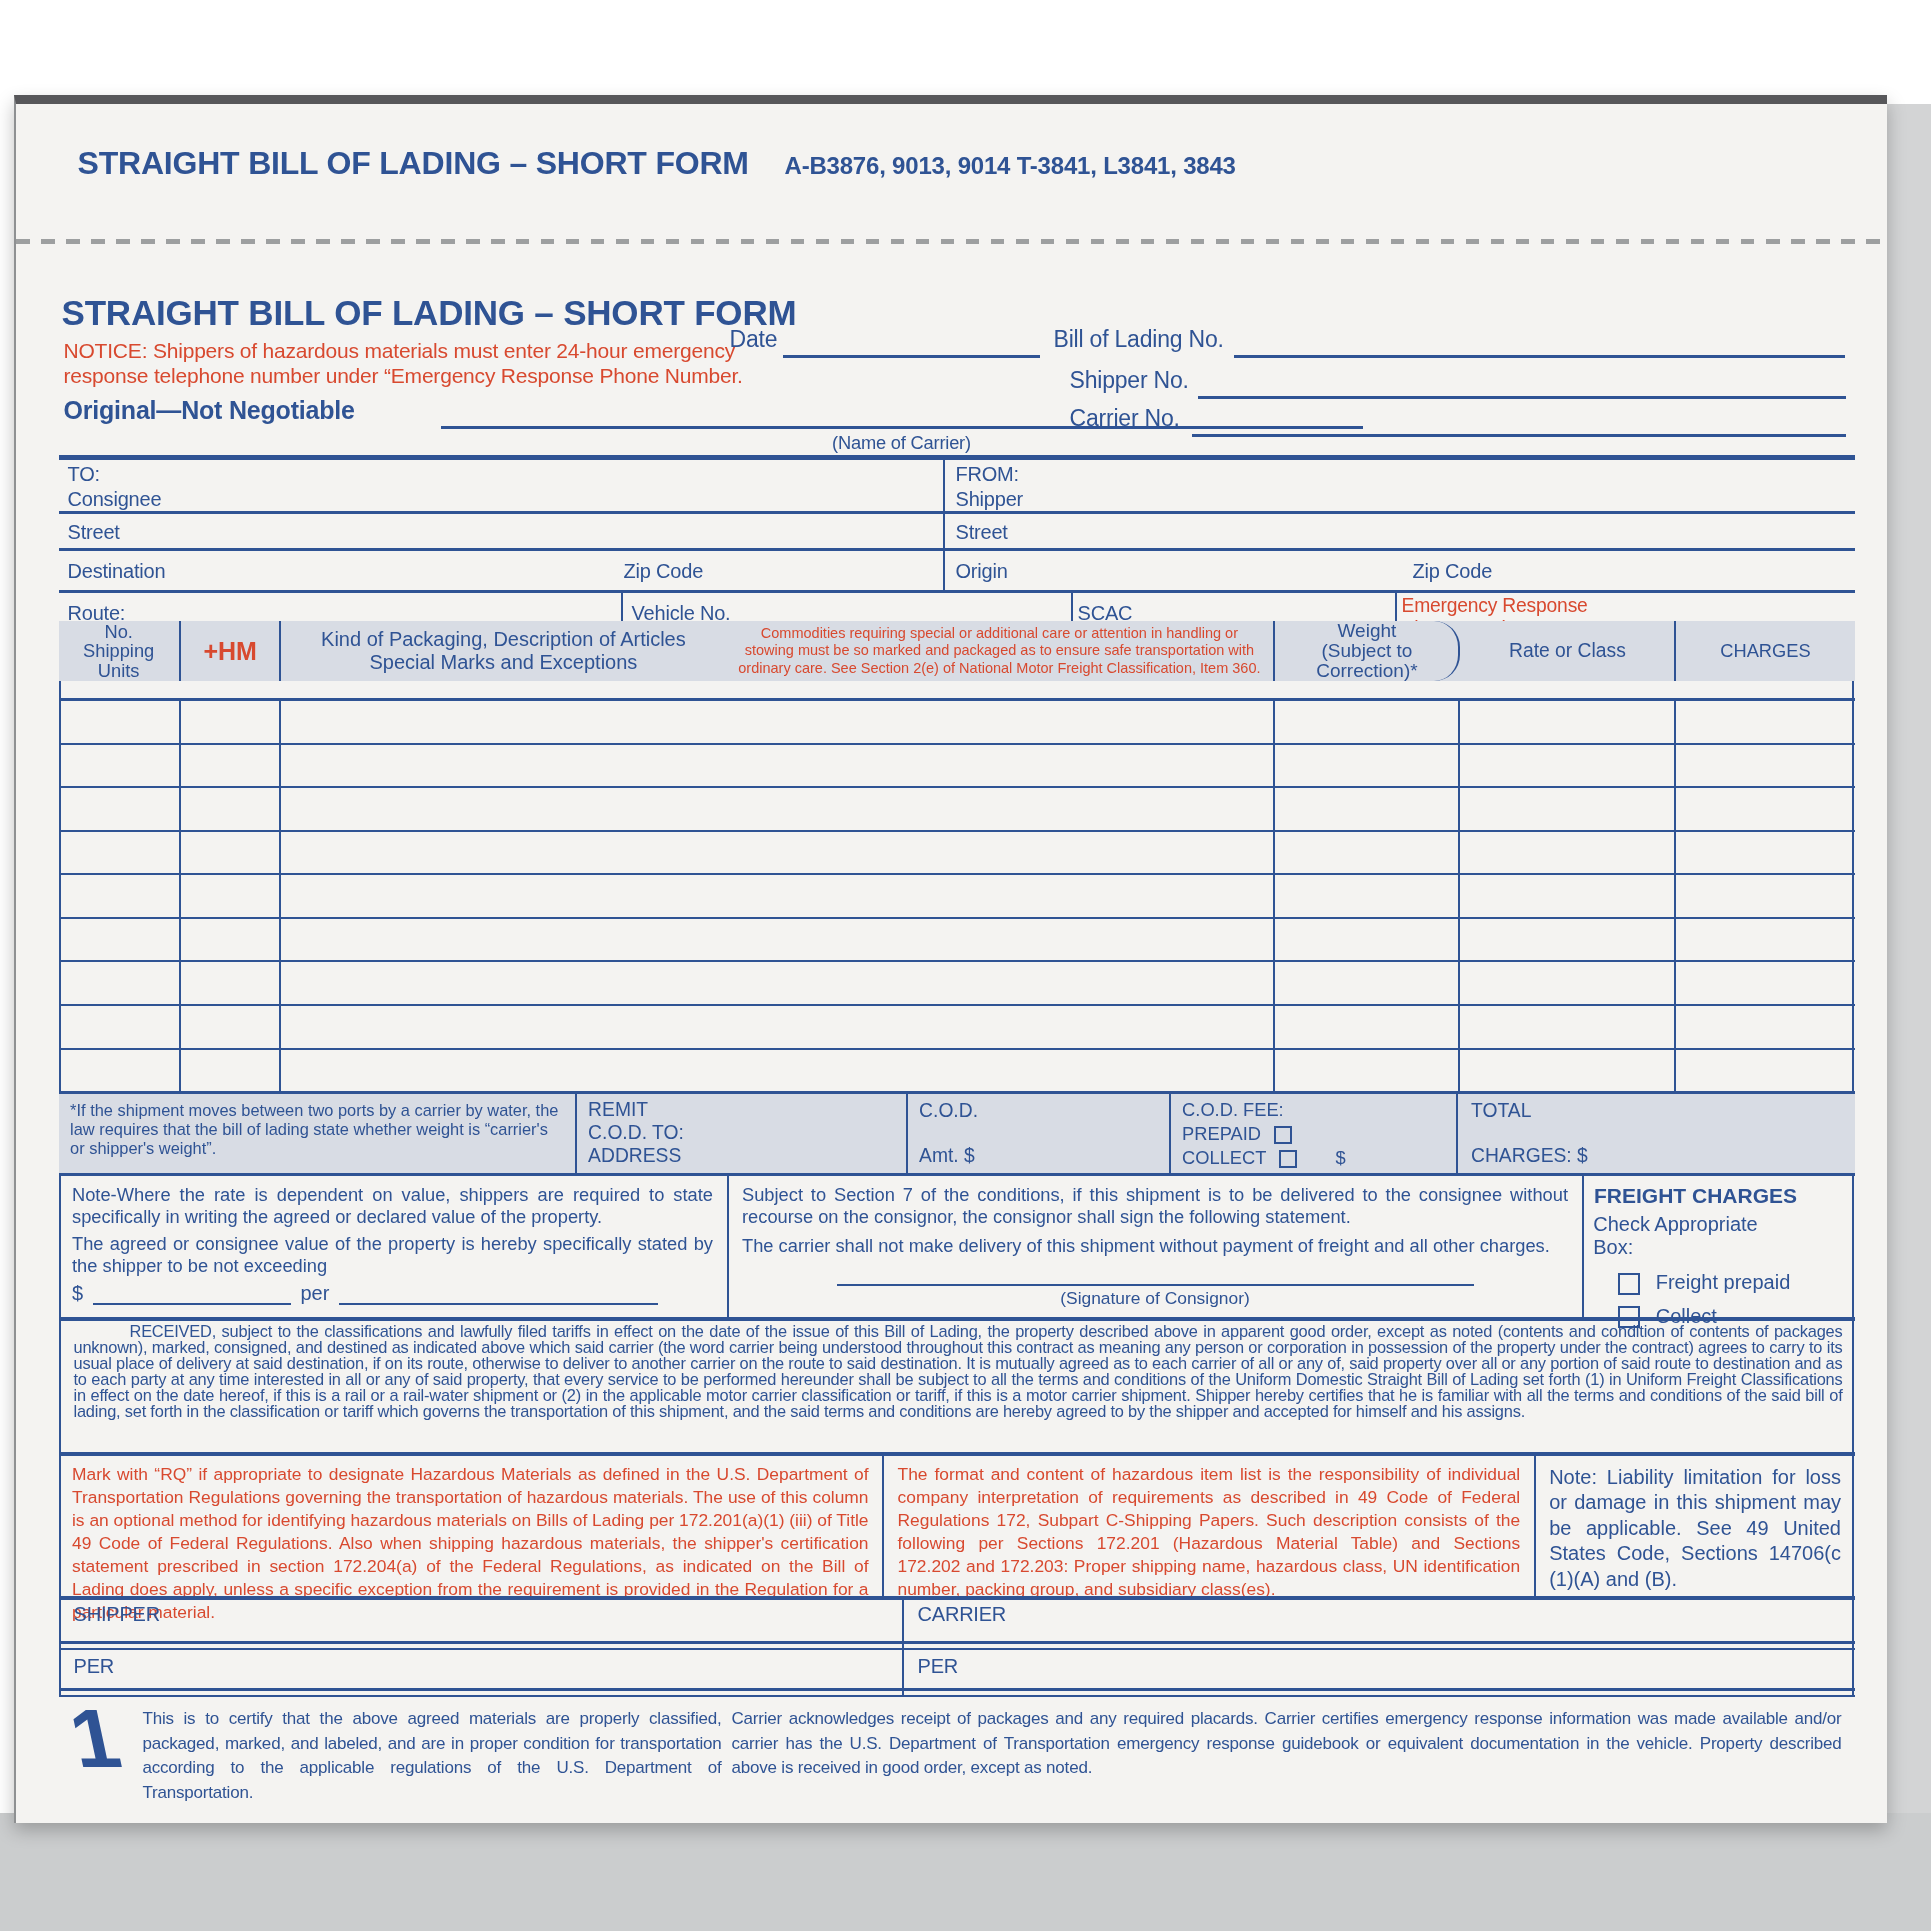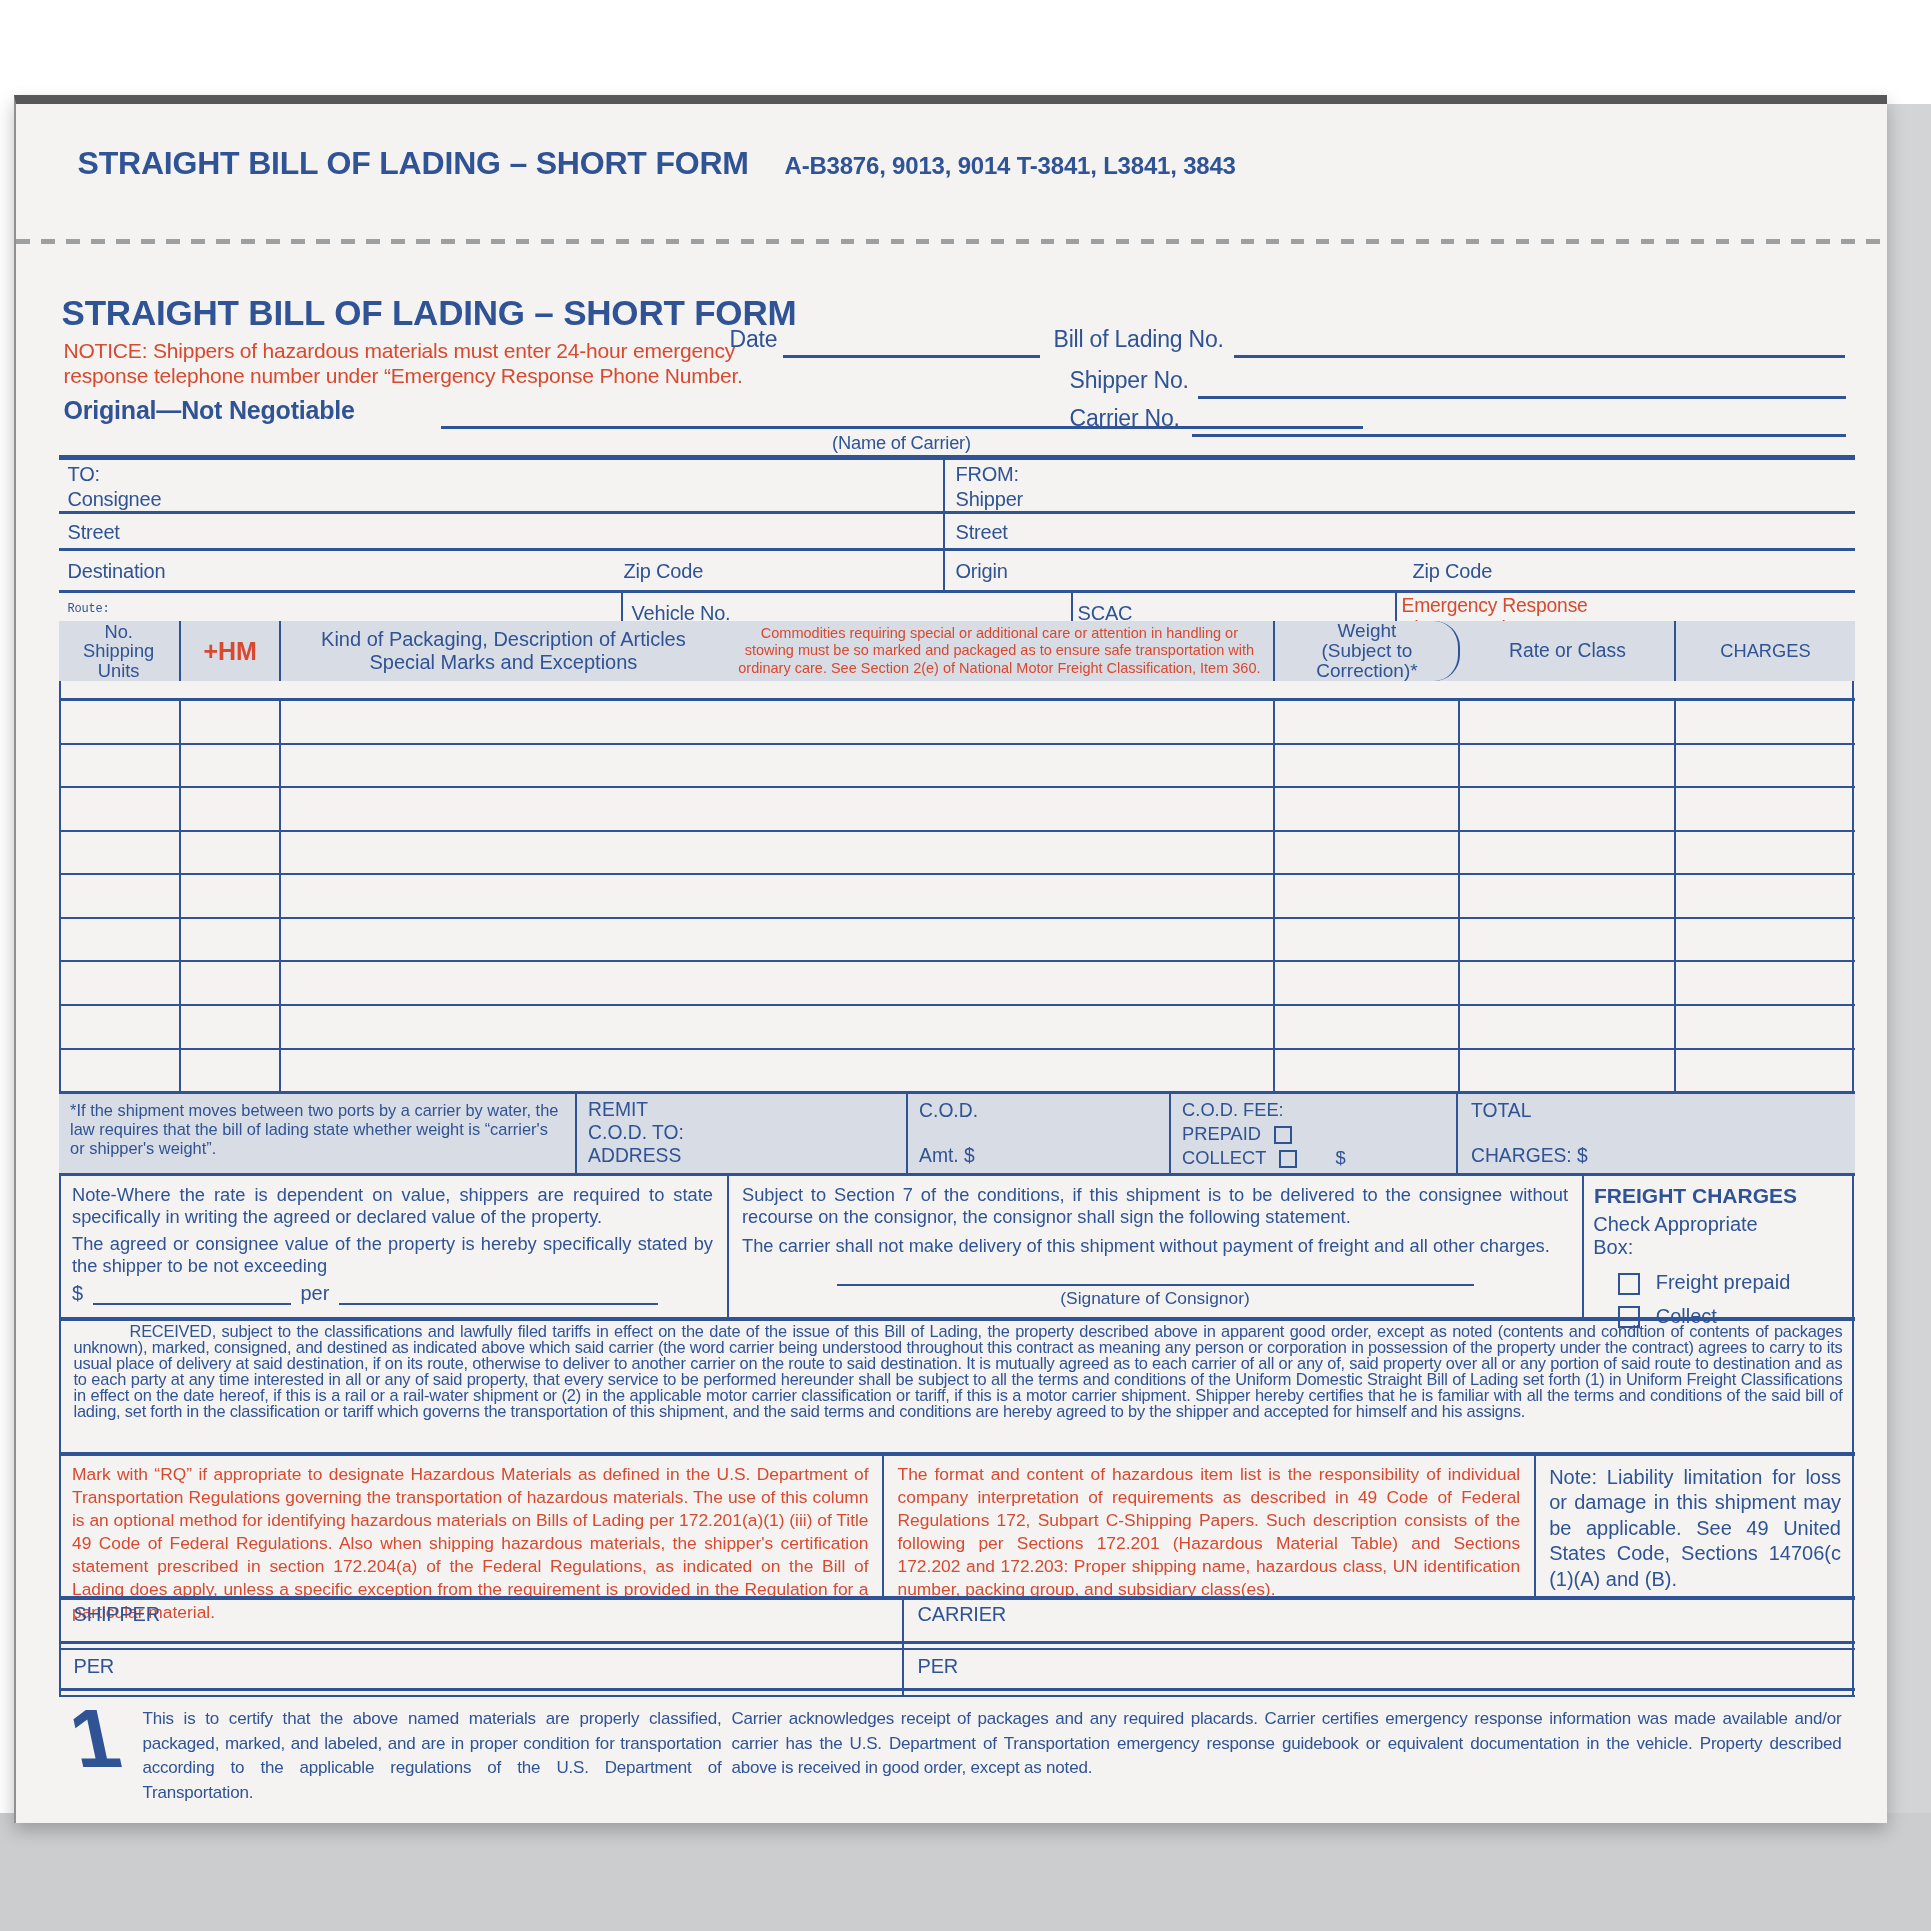--- a/index.html
+++ b/index.html
@@ -97,21 +97,21 @@
     <div class="t" style="left:52px;top:417px;font-size:20px;">Street</div>
     <div class="t" style="left:940px;top:417px;font-size:20px;">Street</div>
     <div class="hl" style="left:43px;top:444px;width:1796px;height:2.9px;"></div>
 
     <div class="t" style="left:52px;top:456px;font-size:20px;">Destination</div>
     <div class="t" style="left:608px;top:456px;font-size:20px;">Zip Code</div>
     <div class="t" style="left:940px;top:456px;font-size:20px;">Origin</div>
     <div class="t" style="left:1397px;top:456px;font-size:20px;">Zip Code</div>
     <div class="hl" style="left:43px;top:486px;width:1796px;height:2.9px;"></div>
 
-    <div class="t" style="left:52px;top:498px;font-size:12px;font-family:Liberation Mono, monospace;">Route:</div>
+    <div class="t" style="left:52px;top:498px;font-size:20px;">Route:</div>
     <div class="t" style="left:616px;top:498px;font-size:20px;">Vehicle No.</div>
     <div class="t" style="left:1062px;top:498px;font-size:20px;">SCAC</div>
     <div class="t red pre" style="left:1386px;top:490px;font-size:19.3px;line-height:23px;">Emergency Response
 Phone Number</div>
     <div class="vl" style="left:605px;top:486px;width:2.9px;height:43px;"></div>
     <div class="vl" style="left:1055px;top:486px;width:2.9px;height:43px;"></div>
     <div class="vl" style="left:1379px;top:486px;width:2.9px;height:43px;"></div>
 
     <div class="hl" style="left:43px;top:529px;width:1796px;height:4.8px;"></div>
     <div class="vl" style="left:43px;top:529px;width:2.9px;height:1062px;"></div>
@@ -285,18 +285,18 @@
     <div class="t" style="left:58px;top:1499px;font-size:20px;">SHIPPER</div>
     <div class="t" style="left:902px;top:1499px;font-size:20px;">CARRIER</div>
     <div class="hl" style="left:43px;top:1537px;width:1796px;height:2.9px;"></div>
     <div class="hl" style="left:43px;top:1544px;width:1796px;height:1.9px;"></div>
     <div class="t" style="left:58px;top:1551px;font-size:20px;">PER</div>
     <div class="t" style="left:902px;top:1551px;font-size:20px;">PER</div>
     <div class="hl" style="left:43px;top:1584px;width:1796px;height:2.9px;"></div>
     <div class="hl" style="left:43px;top:1591px;width:1796px;height:1.9px;"></div>
 
     <div class="num1">1</div>
-    <div class="t j" style="left:127px;top:1603px;width:579px;font-size:17px;line-height:24.6px;">This is to certify that the above named materials are properly classified, packaged, marked, and labeled, and are in proper condition for transportation according to the applicable regulations of the U.S. Department of Transportation.</div>
+    <div class="t j" style="left:127px;top:1603px;width:579px;font-size:17px;line-height:24.6px;">This is to certify that the above agreed materials are properly classified, packaged, marked, and labeled, and are in proper condition for transportation according to the applicable regulations of the U.S. Department of Transportation.</div>
     <div class="t j" style="left:716px;top:1603px;width:1110px;font-size:17px;line-height:24.6px;">Carrier acknowledges receipt of packages and any required placards. Carrier certifies emergency response information was made available and/or carrier has the U.S. Department of Transportation emergency response guidebook or equivalent documentation in the vehicle. Property described above is received in good order, except as noted.</div>
 
   </div>
 </div>
 
 
 </body></html>

